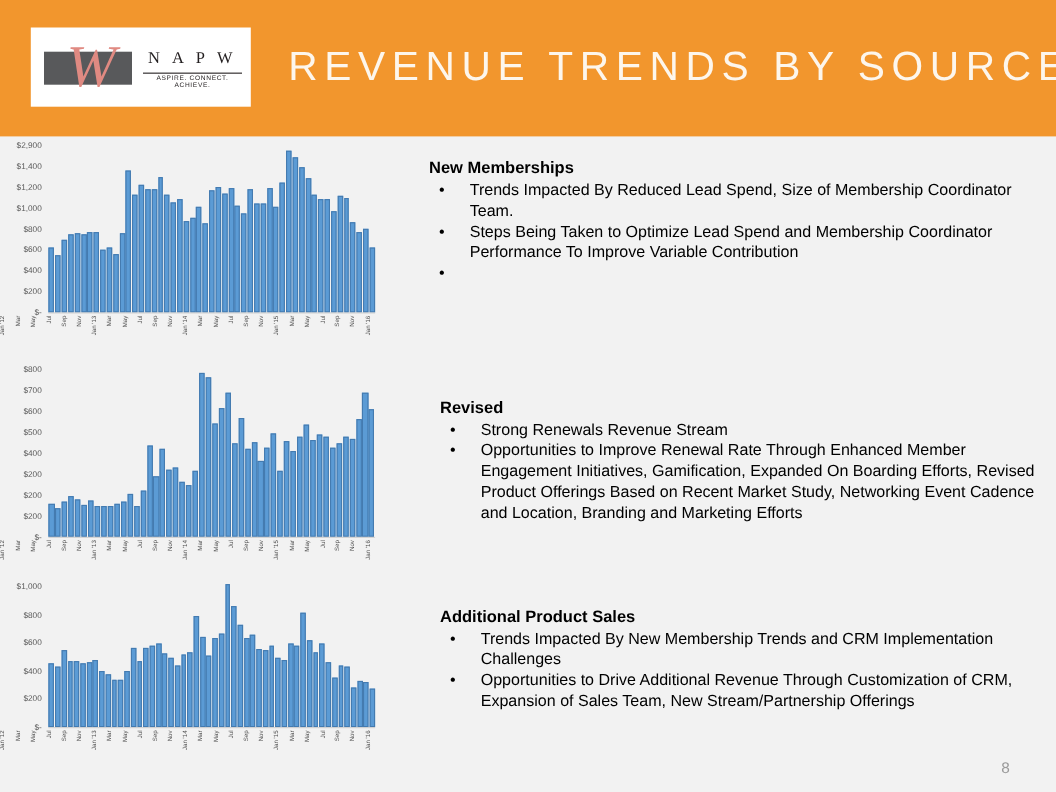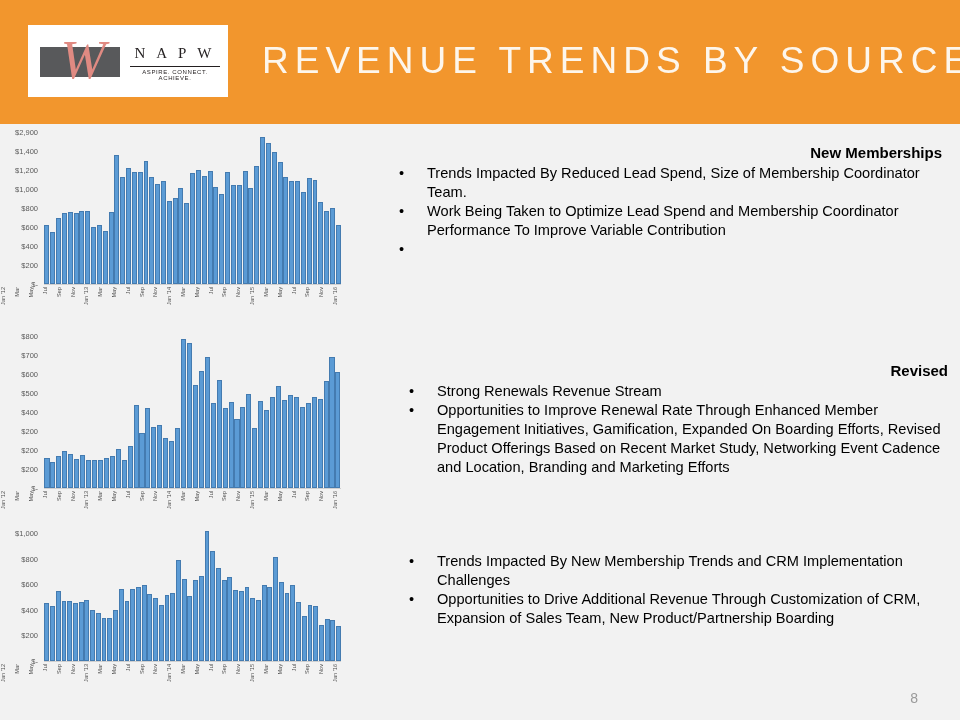--- a/index.html
+++ b/index.html
@@ -192,21 +192,20 @@
   #text-new-memberships { left: 390px; top: 144px;  width: 552px; }
   #text-renewals        { left: 400px; top: 362px;  width: 548px; }
   #text-additional      { left: 400px; top: 552px;  width: 540px; }
 
   .tb-title {
     font-size: 15px;
     font-weight: bold;
     margin: 0 0 1px 0;
     line-height: 1.25;
     font-family: "Liberation Sans", sans-serif;
-    text-align: right;
   }
   .tb-list {
     list-style: none;
     margin: 0;
     padding: 0;
   }
   .tb-item {
     position: relative;
     padding-left: 37px;
     font-size: 14.6px;
@@ -771,21 +770,21 @@
 
   <div class="text-block" id="text-new-memberships">
     <div class="tb-title">New Memberships</div>
     <ul class="tb-list">
       <li class="tb-item">
         <span class="bullet">•</span>
         <span>Trends Impacted By Reduced Lead Spend, Size of Membership Coordinator Team.</span>
       </li>
       <li class="tb-item">
         <span class="bullet">•</span>
-        <span>Work Being Taken to Optimize Lead Spend and Membership Coordinator Performance To Improve Variable Contribution</span>
+        <span>Steps Being Taken to Optimize Lead Spend and Membership Coordinator Performance To Improve Variable Contribution</span>
       </li>
       <li class="tb-item">
         <span class="bullet">•</span>
       </li>
     </ul>
   </div>
 
   <div class="text-block" id="text-renewals">
     <div class="tb-title">Revised</div>
     <ul class="tb-list">
@@ -794,26 +793,27 @@
         <span>Strong Renewals Revenue Stream</span>
       </li>
       <li class="tb-item">
         <span class="bullet">•</span>
         <span>Opportunities to Improve Renewal Rate Through Enhanced Member Engagement Initiatives, Gamification, Expanded On Boarding Efforts, Revised Product Offerings Based on Recent Market Study, Networking Event Cadence and Location, Branding and Marketing Efforts</span>
       </li>
     </ul>
   </div>
 
   <div class="text-block" id="text-additional">
+    <div class="tb-title">Additional Product Sales</div>
     <ul class="tb-list">
       <li class="tb-item">
         <span class="bullet">•</span>
         <span>Trends Impacted By New Membership Trends and CRM Implementation Challenges</span>
       </li>
       <li class="tb-item">
         <span class="bullet">•</span>
-        <span>Opportunities to Drive Additional Revenue Through Customization of CRM, Expansion of Sales Team, New Product/Partnership Boarding</span>
+        <span>Opportunities to Drive Additional Revenue Through Customization of CRM, Expansion of Sales Team, New Stream/Partnership Offerings</span>
       </li>
     </ul>
   </div>
 
   <div class="page-number">8</div>
 </div>
 
 </body></html>

